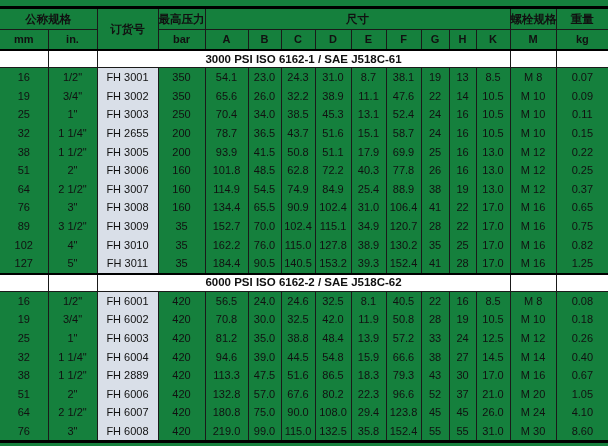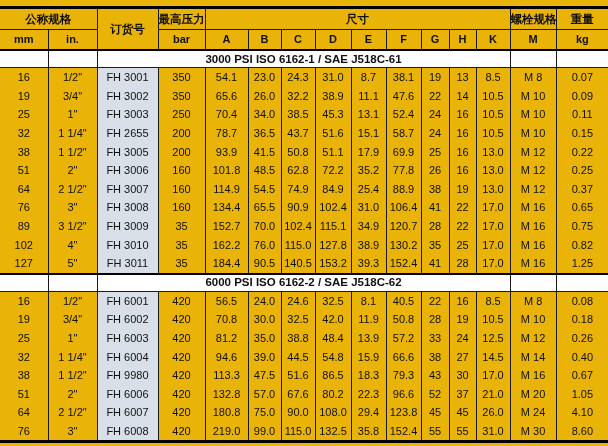--- a/index.html
+++ b/index.html
@@ -7,21 +7,21 @@
     padding: 0;
     background: #ffffff;
     font-family: "Liberation Sans", sans-serif;
     color: #111111;
   }
   .sheet {
     width: 608px;
     height: 446px;
     box-sizing: border-box;
     padding-top: 6px;
-    background: #eab308;
+    background: #15803d;
     overflow: hidden;
   }
   table.spec {
     width: 608px;
     border-collapse: collapse;
     table-layout: fixed;
     border-top: 3px solid #000;
     border-bottom: 3px solid #000;
   }
   table.spec th, table.spec td {
@@ -216,21 +216,21 @@
         </tr>
         <tr class="data-row">
           <td>51</td>
           <td class="in-cell">2"</td>
           <td class="order-cell">FH 3006</td>
           <td>160</td>
           <td>101.8</td>
           <td>48.5</td>
           <td>62.8</td>
           <td>72.2</td>
-          <td>35.2</td>
+          <td>40.3</td>
           <td>77.8</td>
           <td>26</td>
           <td>16</td>
           <td>13.0</td>
           <td>M 12</td>
           <td>0.25</td>
         </tr>
         <tr class="data-row">
           <td>64</td>
           <td class="in-cell">2 1/2"</td>
@@ -387,21 +387,21 @@
           <td>66.6</td>
           <td>38</td>
           <td>27</td>
           <td>14.5</td>
           <td>M 14</td>
           <td>0.40</td>
         </tr>
         <tr class="data-row">
           <td>38</td>
           <td class="in-cell">1 1/2"</td>
-          <td class="order-cell">FH 9980</td>
+          <td class="order-cell">FH 2889</td>
           <td>420</td>
           <td>113.3</td>
           <td>47.5</td>
           <td>51.6</td>
           <td>86.5</td>
           <td>18.3</td>
           <td>79.3</td>
           <td>43</td>
           <td>30</td>
           <td>17.0</td>

